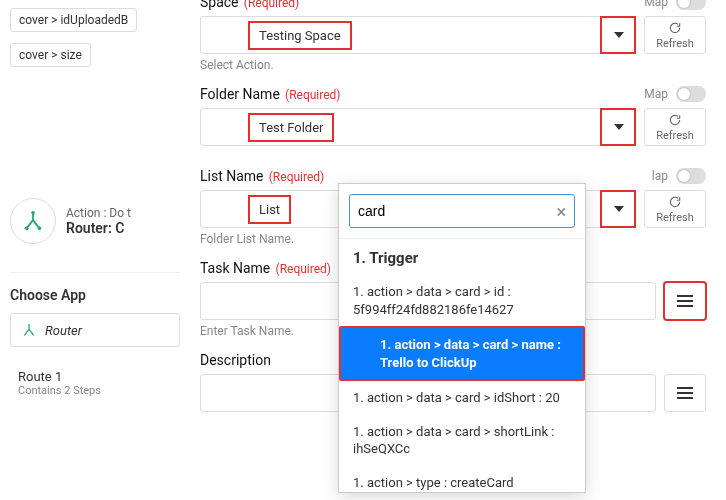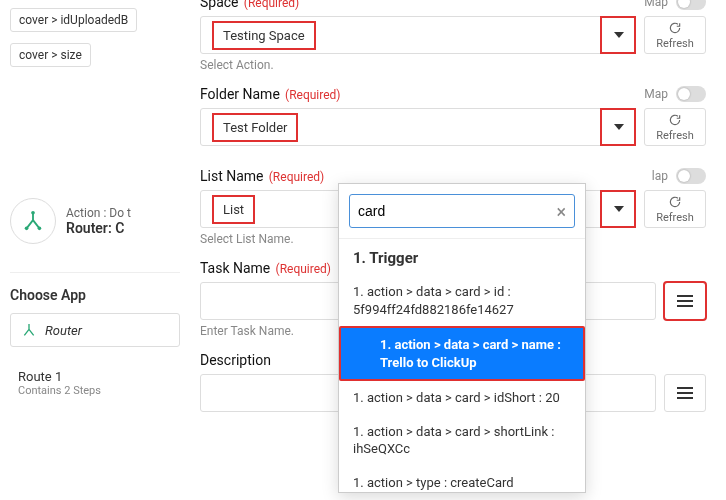--- a/index.html
+++ b/index.html
@@ -125,21 +125,21 @@
     flex: 1;
     border: 1px solid #ddd;
     border-radius: 3px;
     display: flex;
     align-items: center;
     justify-content: space-between;
     padding: 0 0 0 12px;
     height: 38px;
     background:#fff;
   }
-  .select-text { font-size: 13px; }
+  .select-text { font-size: 13px; margin-left: 36px; }
   .caret-btn {
     width: 34px; height: 36px;
     border-left: 1px solid #eee;
     display:flex;align-items:center;justify-content:center;
     cursor:pointer;
   }
   .refresh-btn {
     width: 62px;
     border:1px solid #ddd;
     border-radius:3px;
@@ -326,21 +326,21 @@
             </svg>
         </div>
       </div>
       <div class="refresh-btn">
         <svg width="14" height="14" viewBox="0 0 24 24">
             <path fill="none" stroke="#666" stroke-width="2" d="M20 12a8 8 0 1 1-3-6.3M20 4v5h-5"></path>
           </svg>
         <span>Refresh</span>
       </div>
     </div>
-    <div class="helper">Select List Name.</div>
+    <div class="helper">Folder List Name.</div>
   </div>
 
   <div class="field" style="margin-top:14px">
     <div class="label-row">
       <div><span class="field-label">Task Name</span> <span class="req">(Required)</span></div>
     </div>
     <div class="input-row">
       <input class="text-input" style="">
       <div class="hamburger-btn redbox">
         <svg width="16" height="12" viewBox="0 0 16 12">

